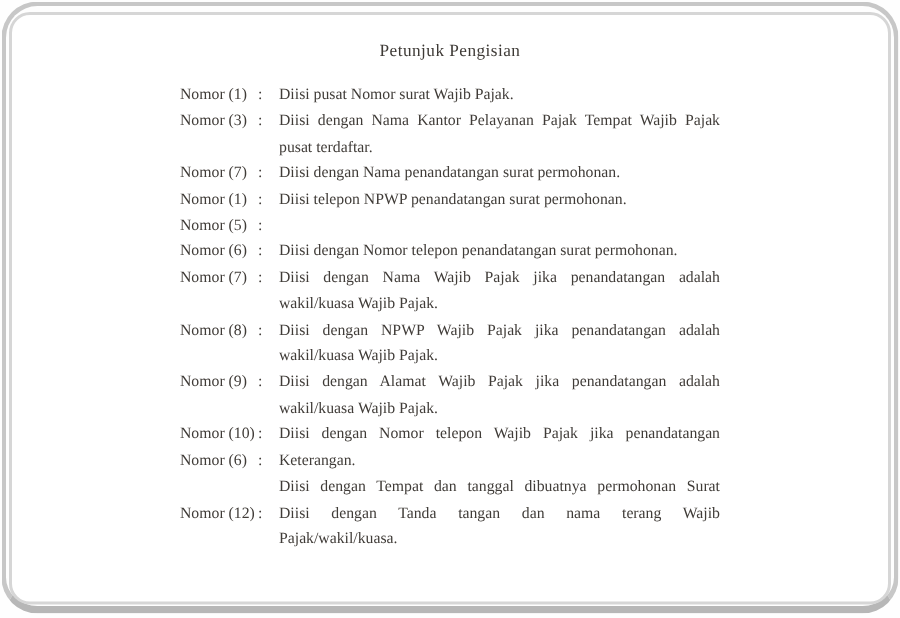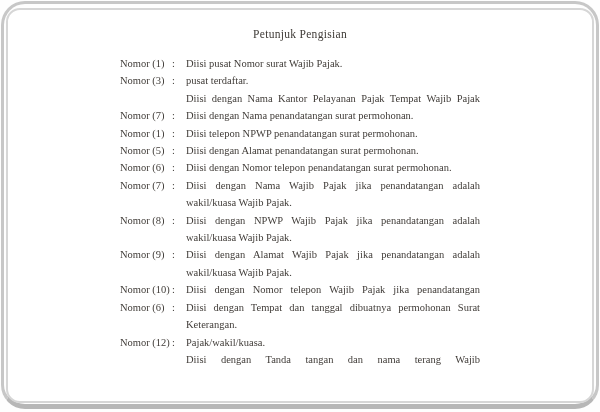--- a/index.html
+++ b/index.html
@@ -76,44 +76,41 @@
         <span class="lbl">Nomor (1)</span>
         <span class="sep">:</span>
         <div class="txt">
           <div class="line">Diisi pusat Nomor surat Wajib Pajak.</div>
         </div>
       </div>
       <div class="row">
         <span class="lbl">Nomor (3)</span>
         <span class="sep">:</span>
         <div class="txt">
+          <div class="line just">Diisi dengan Nama Kantor Pelayanan Pajak Tempat Wajib Pajak</div>
           <div class="line">pusat terdaftar.</div>
-          <div class="line just">Diisi dengan Nama Kantor Pelayanan Pajak Tempat Wajib Pajak</div>
         </div>
       </div>
       <div class="row">
         <span class="lbl">Nomor (7)</span>
         <span class="sep">:</span>
         <div class="txt">
           <div class="line">Diisi dengan Nama penandatangan surat permohonan.</div>
         </div>
       </div>
       <div class="row">
         <span class="lbl">Nomor (1)</span>
         <span class="sep">:</span>
         <div class="txt">
           <div class="line">Diisi telepon NPWP penandatangan surat permohonan.</div>
         </div>
       </div>
       <div class="row">
         <span class="lbl">Nomor (5)</span>
         <span class="sep">:</span>
-        <div class="txt">
-          <div class="line">Diisi dengan Alamat penandatangan surat permohonan.</div>
-        </div>
       </div>
       <div class="row">
         <span class="lbl">Nomor (6)</span>
         <span class="sep">:</span>
         <div class="txt">
           <div class="line">Diisi dengan Nomor telepon penandatangan surat permohonan.</div>
         </div>
       </div>
       <div class="row">
         <span class="lbl">Nomor (7)</span>
@@ -143,26 +140,26 @@
         <span class="lbl">Nomor (10)</span>
         <span class="sep">:</span>
         <div class="txt">
           <div class="line just">Diisi dengan Nomor telepon Wajib Pajak jika penandatangan</div>
         </div>
       </div>
       <div class="row">
         <span class="lbl">Nomor (6)</span>
         <span class="sep">:</span>
         <div class="txt">
+          <div class="line">Keterangan.</div>
           <div class="line just">Diisi dengan Tempat dan tanggal dibuatnya permohonan Surat</div>
-          <div class="line">Keterangan.</div>
         </div>
       </div>
       <div class="row">
         <span class="lbl">Nomor (12)</span>
         <span class="sep">:</span>
         <div class="txt">
+          <div class="line just">Diisi dengan Tanda tangan dan nama terang Wajib</div>
           <div class="line">Pajak/wakil/kuasa.</div>
-          <div class="line just">Diisi dengan Tanda tangan dan nama terang Wajib</div>
         </div>
       </div>
     </div>
 </div>
 
 </body></html>

